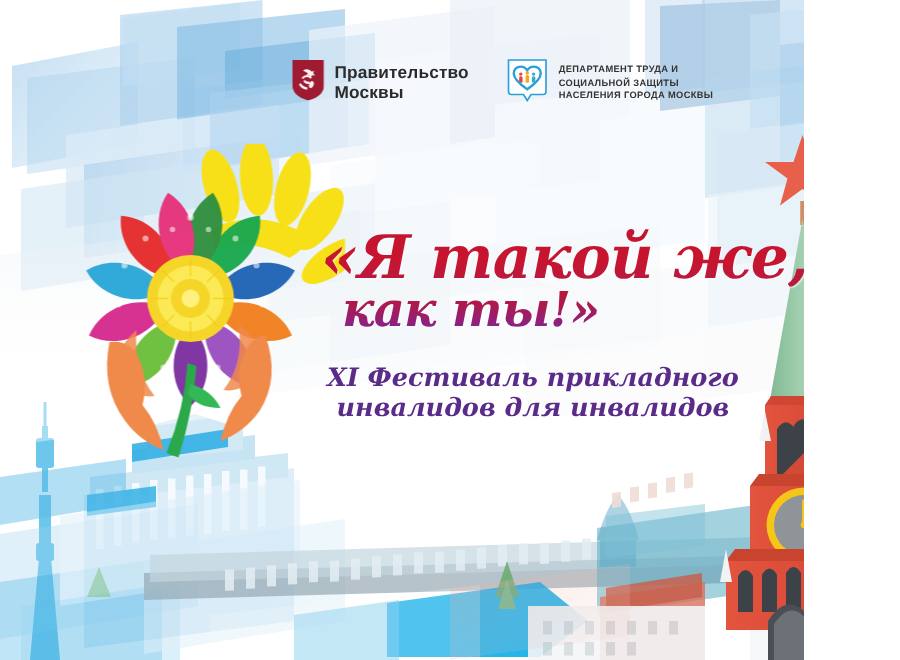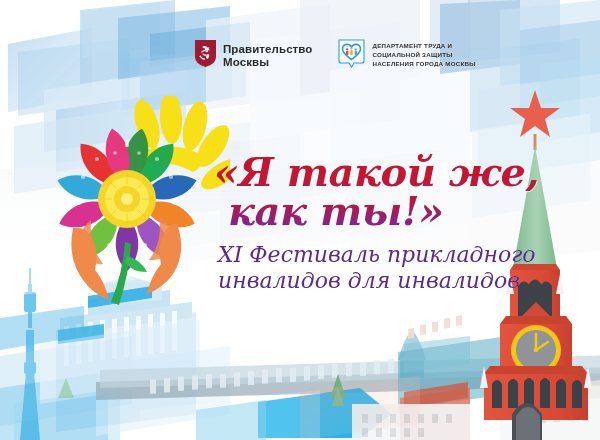--- a/index.html
+++ b/index.html
@@ -1,17 +1,17 @@
 <!DOCTYPE html>
 <html lang="ru"><head>
 <meta charset="utf-8">
 <style>
   html,body{margin:0;padding:0;background:#ffffff;}
   .poster{
-    position:relative;width:600px;height:440px;overflow:hidden;
+    position:relative;width:536px;height:440px;overflow:hidden;
     background:#84cc16;
     font-family:"Liberation Sans","DejaVu Sans",sans-serif;
   }
 
   
   .bg{position:absolute;inset:0;overflow:hidden;}
   .bg svg{position:absolute;inset:0;width:600px;height:440px;display:block;}
 
   
   .logos{position:absolute;left:195px;top:39px;display:flex;align-items:center;gap:24px;z-index:40;}
@@ -27,29 +27,30 @@
     font-family:"DejaVu Serif","Liberation Serif",serif;
     font-weight:bold;font-style:italic;
     font-size:40px;line-height:0.98;letter-spacing:-0.5px;
     white-space:nowrap;
     -webkit-background-clip:text;background-clip:text;color:transparent;
     text-shadow:none;
     filter:drop-shadow(1px 1px 0 rgba(255,255,255,.55));
   }
   .hl1{background-image:linear-gradient(180deg,#c21430 0%,#c8152f 55%,#b51a44 100%);}
   .hl2{background-image:linear-gradient(180deg,#c01532 0%,#a81b54 45%,#8d2180 78%,#7d2a95 100%);
-       margin-left:14px;font-size:40px;}
+       margin-left:14px;font-size:32px;}
 
   
   .subtitle{
     position:absolute;left:218px;top:242px;z-index:45;
     font-family:"DejaVu Serif","Liberation Serif",serif;
-    font-weight:normal;font-style:italic;
-    font-size:22px;line-height:1.18;color:#5b2b8a;white-space:nowrap;
+    font-weight:bold;font-style:italic;
+    font-size:17px;line-height:1.18;color:#5b2b8a;white-space:nowrap;
     filter:drop-shadow(.5px .5px 0 rgba(255,255,255,.6));
+    text-align:center;
   }
   .sub2{display:block;}
 
   
   .flower{position:absolute;left:55px;top:96px;width:175px;height:210px;z-index:35;}
   .flower svg{width:100%;height:100%;display:block;}
 
   
   .tower{position:absolute;left:470px;top:88px;width:130px;height:352px;z-index:30;}
   .tower svg{width:100%;height:100%;display:block;}

